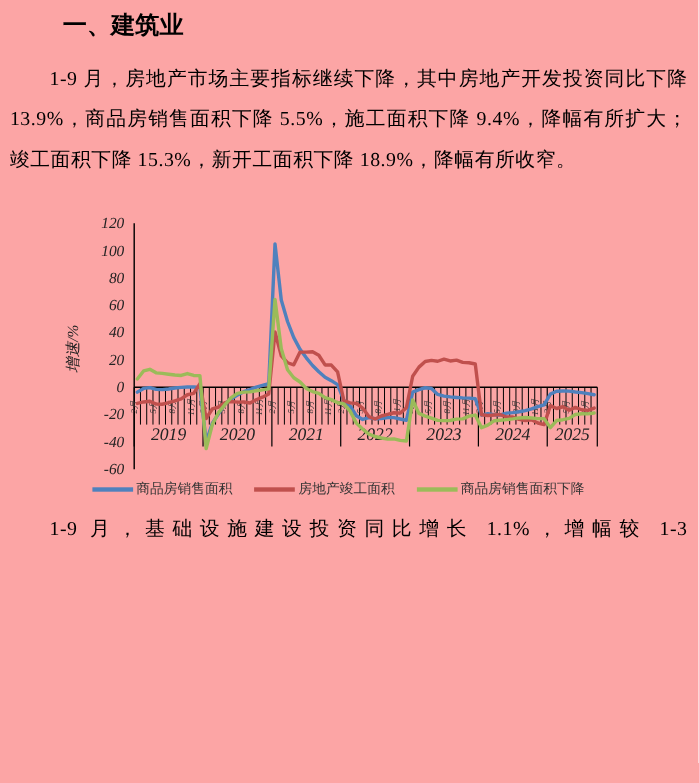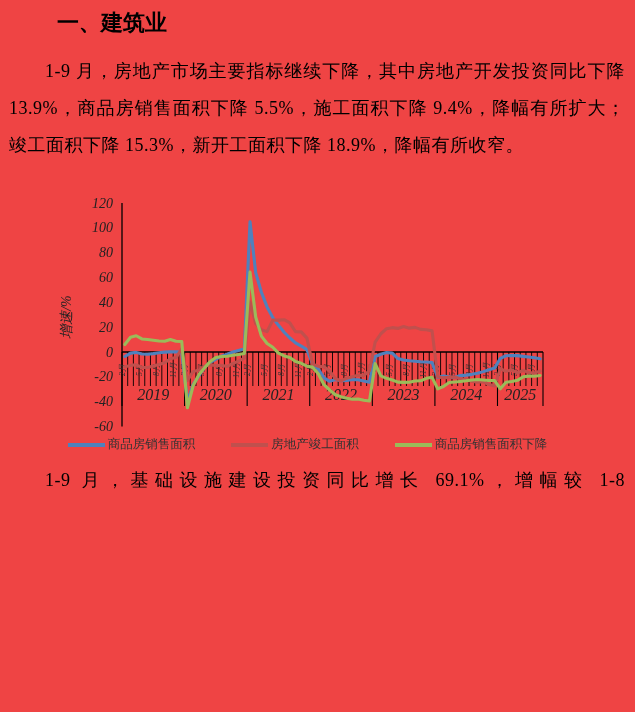--- a/index.html
+++ b/index.html
@@ -1,23 +1,23 @@
 <!DOCTYPE html>
 <html><head>
 <meta charset="utf-8">
 <style>
   html,body{margin:0;padding:0;background:#ffffff;}
   body{width:635px;height:712px;font-family:"Liberation Serif","DejaVu Serif",serif;color:#000;}
-  .doc{position:relative;width:635px;height:712px;overflow:hidden;background:#ef4444;}
+  .doc{position:relative;width:635px;height:712px;overflow:hidden;background:#fca5a5;}
   .section-title{margin:8px 10px 0 57px;font-size:22px;line-height:30px;font-weight:700;}
   .body-p{margin:15px 10px 0 9px;font-size:18px;line-height:37px;text-align:justify;text-indent:2em;letter-spacing:0.5px;}
   .body-p.last{text-align-last:justify;margin-top:9px;}
   figure{margin:28px 0 0 0;padding:0;}
   #chart{margin-left:55px;width:505px;height:242px;font-style:italic;}
-  .legend{display:flex;justify-content:center;align-items:center;gap:36px;margin:2px 0 0 55px;width:505px;
+  .legend{display:flex;justify-content:center;align-items:center;gap:20px;margin:2px 0 0 55px;width:505px;
           font-size:12.5px;color:#333;}
   .legend-item{display:flex;align-items:center;white-space:nowrap;}
   .legend-item .sw{display:inline-block;width:37px;height:4px;margin-right:3px;}
   figcaption{text-align:center;font-size:18.5px;margin-top:11px;letter-spacing:0.5px;}
   svg text{font-family:"Liberation Serif","DejaVu Serif",serif;}
 </style>
 </head>
 <body>
 
 <div class="doc">
@@ -163,14 +163,14 @@
           <span class="sw" style="background: rgb(192, 80, 77);"></span>
           <span>房地产竣工面积</span>
         </span>
         <span class="legend-item">
           <span class="sw" style="background: rgb(155, 187, 89);"></span>
           <span>商品房销售面积下降</span>
         </span>
       </div>
   </figure>
 
-  <p class="body-p last">1-9 月，基础设施建设投资同比增长 69.1%，增幅较 1-8</p>
+  <p class="body-p last">1-9 月，基础设施建设投资同比增长 1.1%，增幅较 1-3</p>
 </div>
 
 </body></html>

